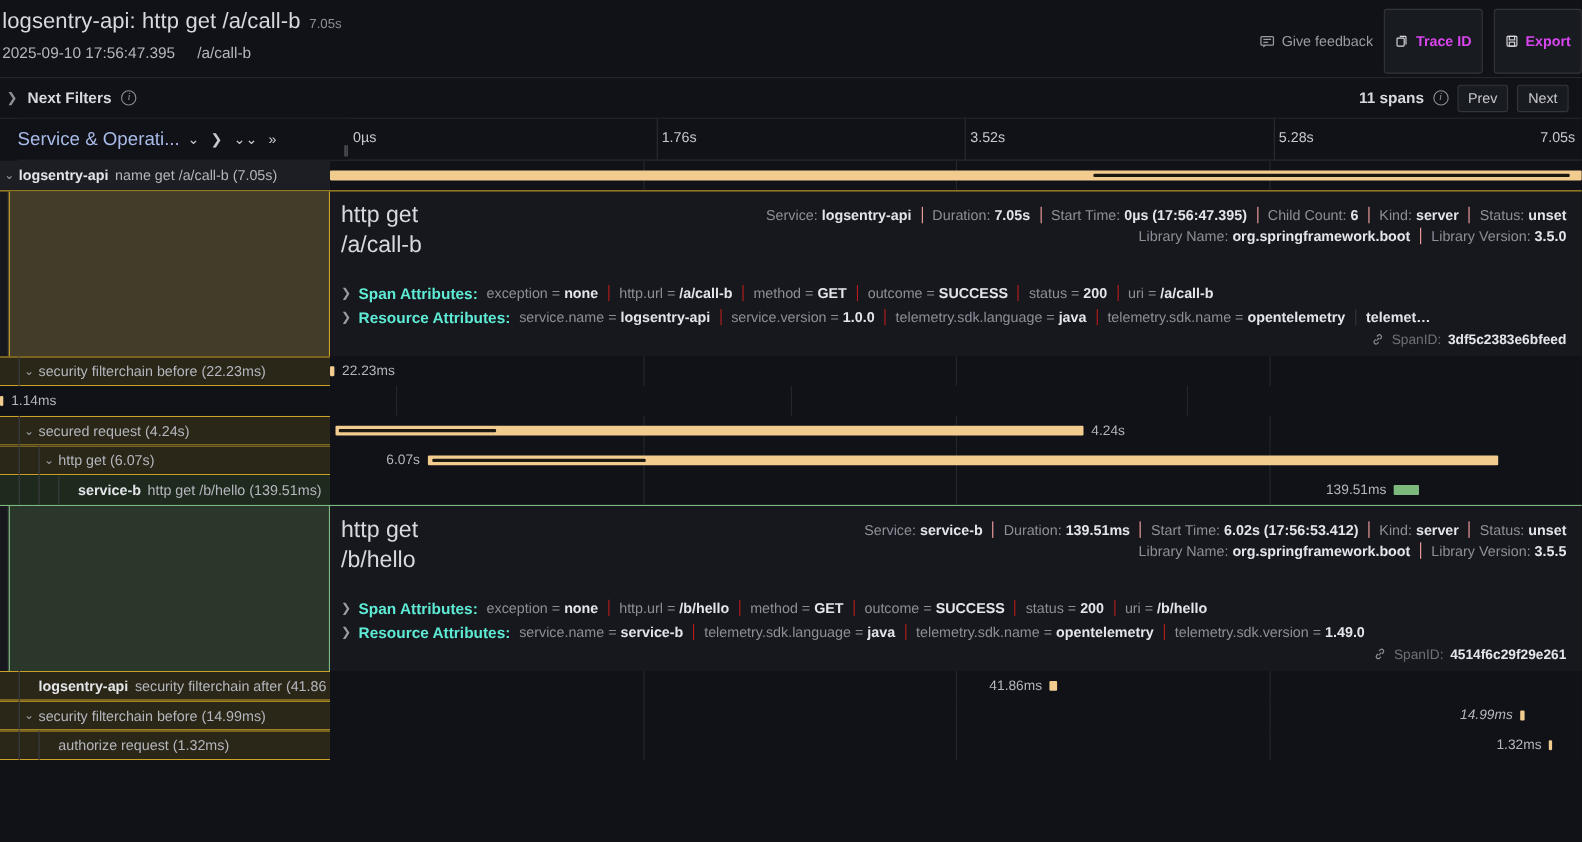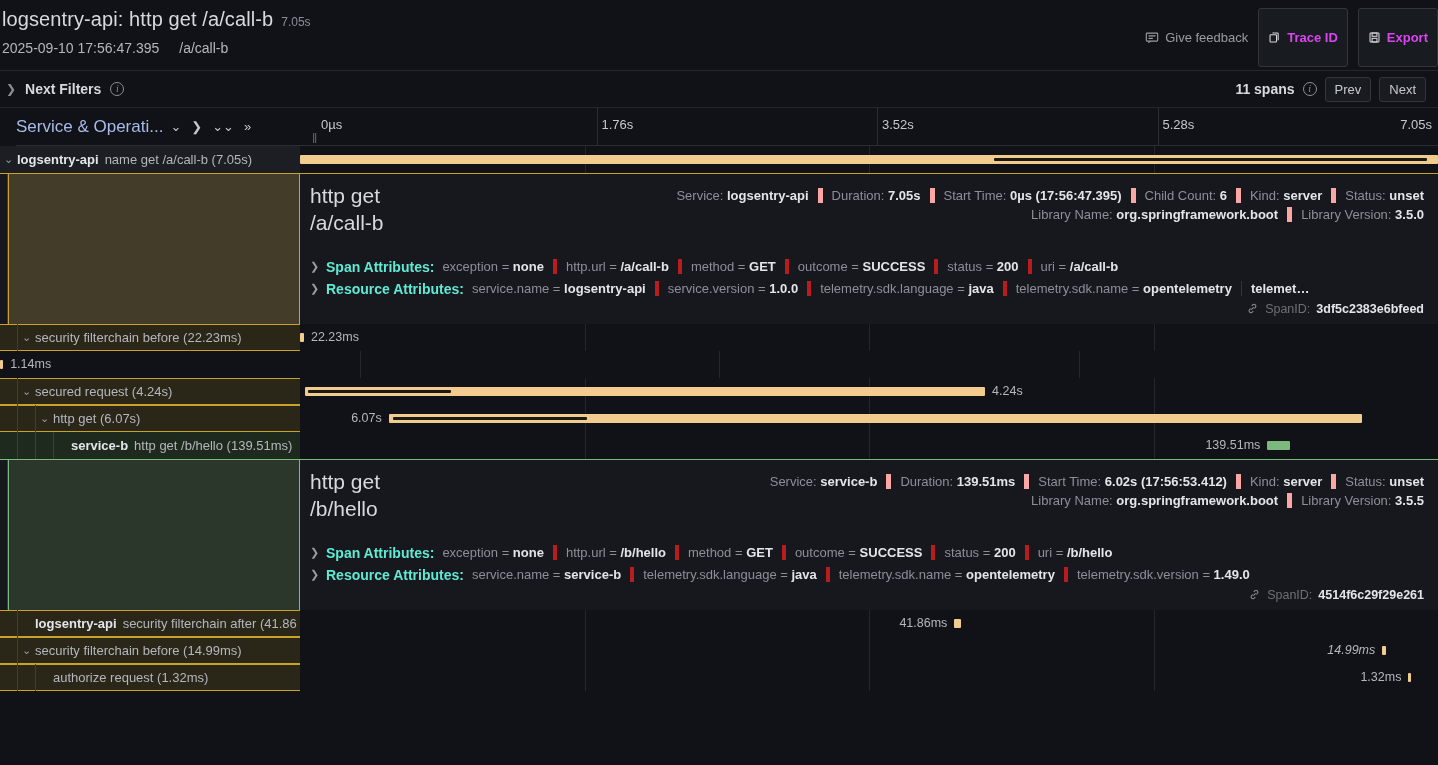--- a/index.html
+++ b/index.html
@@ -106,30 +106,30 @@
   .detail-left .fill { position: absolute; left: 8px; top: 0; bottom: 0; right: 0; }
   .detail-left .fill.amber { background: #423c28; border-left: 1px solid #c9a227; border-right: 1px solid #c9a227; }
   .detail-left .fill.green { background: #2a372a; border-left: 1px solid #7cb97c; border-right: 1px solid #7cb97c; }
   .detail-left .rail { position: absolute; left: 0; top: 0; bottom: 0; width: 8px; border-right: 1px solid #3b3d43; }
   .detail-body { flex: 1; padding: 9px 14px 8px 10px; position: relative; }
 
   .d-top { display: flex; justify-content: space-between; align-items: flex-start; }
   .d-opname { font-size: 21px; line-height: 1.28; color: #d8d9de; font-weight: 400; }
   .d-meta { text-align: right; padding-top: 5px; }
   .d-meta-line { display: flex; justify-content: flex-end; align-items: center; flex-wrap: wrap; }
-  .d-item { font-size: 13px; color: #8e8e99; padding: 0 9px; border-right: 5px solid #fca5a5; white-space: nowrap; }
+  .d-item { font-size: 13px; color: #8e8e99; padding: 0 9px; border-right: 1px solid #fca5a5; white-space: nowrap; }
   .d-item:last-child { border-right: none; padding-right: 0; }
   .d-item b { color: #e4e5ea; font-weight: 700; }
   .d-meta-line + .d-meta-line { margin-top: 4px; }
 
   .attr-row { display: flex; align-items: center; margin-top: 6px; }
   .attr-row .chev-sm { color: #9a9ba3; font-size: 11px; width: 16px; }
   .attr-label { font-size: 14px; font-weight: 700; color: #5eead4; margin-right: 8px; white-space: nowrap; }
   .attr-list { display: flex; align-items: center; overflow: hidden; }
-  .attr-kv { font-size: 13px; color: #8e8e99; padding: 0 9px; border-right: 4px solid #b91c1c; white-space: nowrap; }
+  .attr-kv { font-size: 13px; color: #8e8e99; padding: 0 9px; border-right: 1px solid #b91c1c; white-space: nowrap; }
   .attr-kv:first-child { padding-left: 0; }
   .attr-kv:last-child { border-right: none; }
   .attr-kv b { color: #e4e5ea; font-weight: 700; }
   .attr-trunc { font-size: 13px; color: #8e8e99; padding-left: 9px; border-left: 1px solid #33353b; white-space: nowrap; }
   .attr-trunc b { color: #e4e5ea; font-weight: 700; }
 
   .spanid-row { display: flex; justify-content: flex-end; align-items: center; gap: 6px; margin-top: 5px; }
   .spanid-label { font-size: 12.5px; color: #6e7077; }
   .spanid-val { font-size: 12.5px; color: #e4e5ea; font-weight: 700; }
 </style>

